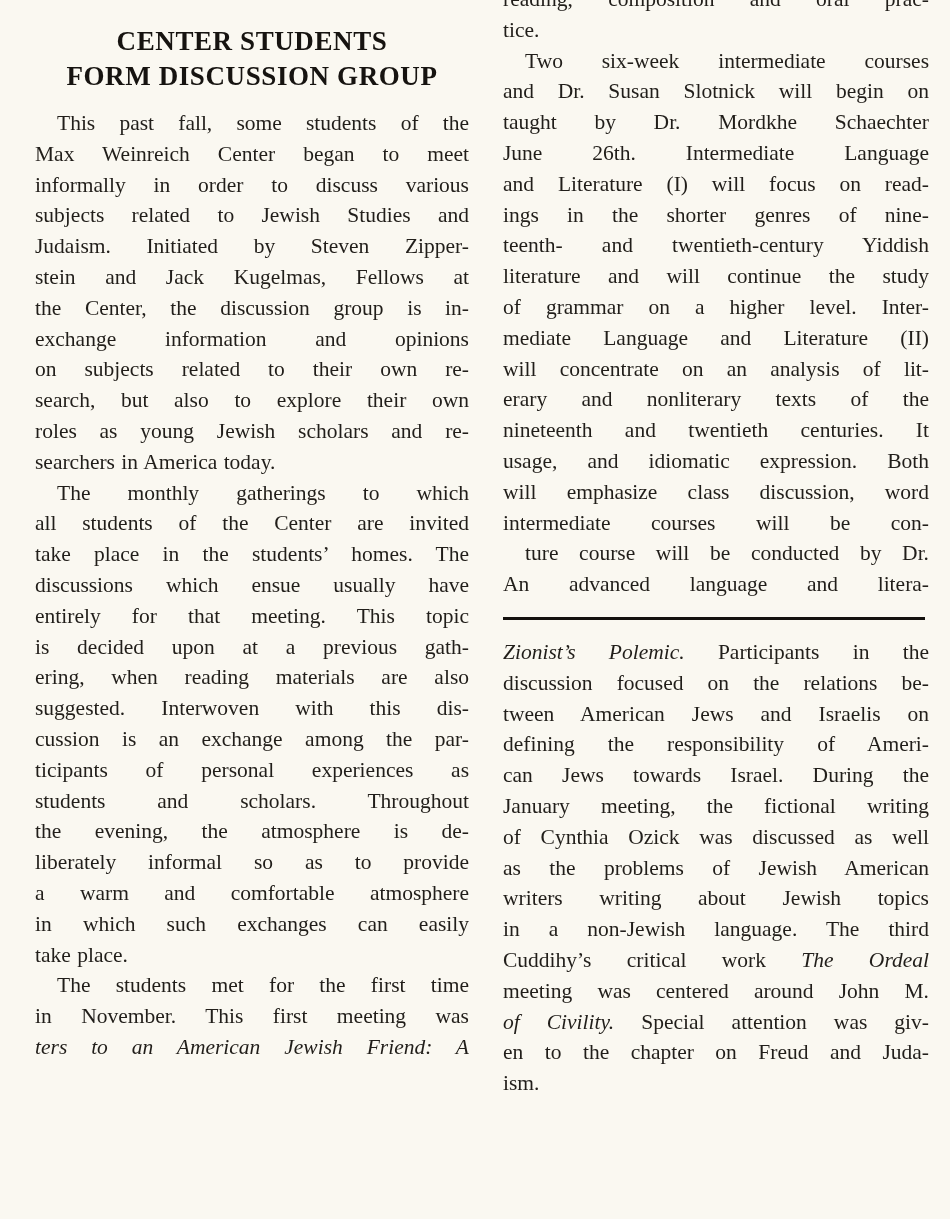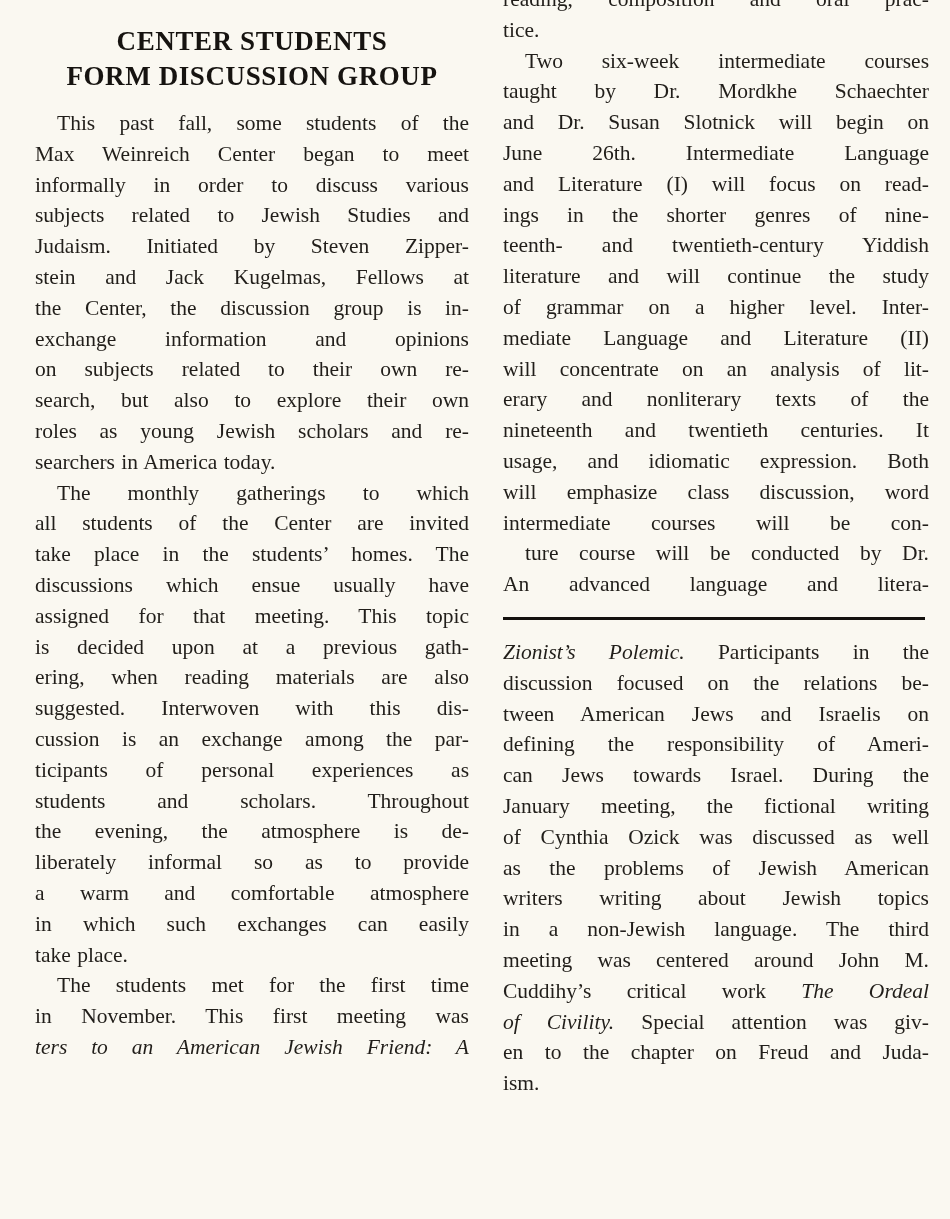--- a/index.html
+++ b/index.html
@@ -70,21 +70,21 @@
           <div class="line"><span>on subjects related to their own re-</span></div>
           <div class="line"><span>search, but also to explore their own</span></div>
           <div class="line"><span>roles as young Jewish scholars and re-</span></div>
           <div class="line endline"><span>searchers in America today.</span></div>
         </div>
         <div class="para indent">
           <div class="line"><span>The monthly gatherings to which</span></div>
           <div class="line"><span>all students of the Center are invited</span></div>
           <div class="line"><span>take place in the students’ homes. The</span></div>
           <div class="line"><span>discussions which ensue usually have</span></div>
-          <div class="line"><span>assigned for that meeting. This topic</span></div>
+          <div class="line"><span>entirely for that meeting. This topic</span></div>
           <div class="line"><span>is decided upon at a previous gath-</span></div>
           <div class="line"><span>ering, when reading materials are also</span></div>
           <div class="line"><span>suggested. Interwoven with this dis-</span></div>
           <div class="line"><span>cussion is an exchange among the par-</span></div>
           <div class="line"><span>ticipants of personal experiences as</span></div>
           <div class="line"><span>students and scholars. Throughout</span></div>
           <div class="line"><span>the evening, the atmosphere is de-</span></div>
           <div class="line"><span>liberately informal so as to provide</span></div>
           <div class="line"><span>a warm and comfortable atmosphere</span></div>
           <div class="line"><span>in which such exchanges can easily</span></div>
@@ -99,22 +99,22 @@
   </div>
 
   <div class="col col-right">
     <div class="paras paras-top">
         <div class="para">
           <div class="line"><span>reading, composition and oral prac-</span></div>
           <div class="line endline"><span>tice.</span></div>
         </div>
         <div class="para indent">
           <div class="line"><span>Two six-week intermediate courses</span></div>
+          <div class="line"><span>and Dr. Susan Slotnick will begin on</span></div>
           <div class="line"><span>taught by Dr. Mordkhe Schaechter</span></div>
-          <div class="line"><span>and Dr. Susan Slotnick will begin on</span></div>
           <div class="line"><span>June 26th. Intermediate Language</span></div>
           <div class="line"><span>and Literature (I) will focus on read-</span></div>
           <div class="line"><span>ings in the shorter genres of nine-</span></div>
           <div class="line"><span>teenth- and twentieth-century Yiddish</span></div>
           <div class="line"><span>literature and will continue the study</span></div>
           <div class="line"><span>of grammar on a higher level. Inter-</span></div>
           <div class="line"><span>mediate Language and Literature (II)</span></div>
           <div class="line"><span>will concentrate on an analysis of lit-</span></div>
           <div class="line"><span>erary and nonliterary texts of the</span></div>
           <div class="line"><span>nineteenth and twentieth centuries. It</span></div>
@@ -133,22 +133,22 @@
           <div class="line"><span class="it">Zionist’s Polemic.</span><span> Participants in the</span></div>
           <div class="line"><span>discussion focused on the relations be-</span></div>
           <div class="line"><span>tween American Jews and Israelis on</span></div>
           <div class="line"><span>defining the responsibility of Ameri-</span></div>
           <div class="line"><span>can Jews towards Israel. During the</span></div>
           <div class="line"><span>January meeting, the fictional writing</span></div>
           <div class="line"><span>of Cynthia Ozick was discussed as well</span></div>
           <div class="line"><span>as the problems of Jewish American</span></div>
           <div class="line"><span>writers writing about Jewish topics</span></div>
           <div class="line"><span>in a non-Jewish language. The third</span></div>
+          <div class="line"><span>Cuddihy’s critical work </span><span class="it">The Ordeal</span></div>
           <div class="line"><span>meeting was centered around John M.</span></div>
-          <div class="line"><span>Cuddihy’s critical work </span><span class="it">The Ordeal</span></div>
           <div class="line"><span class="it">of Civility.</span><span> Special attention was giv-</span></div>
           <div class="line"><span>en to the chapter on Freud and Juda-</span></div>
           <div class="line endline"><span>ism.</span></div>
         </div>
       </div>
   </div>
 
 </div>
 
 </body></html>

